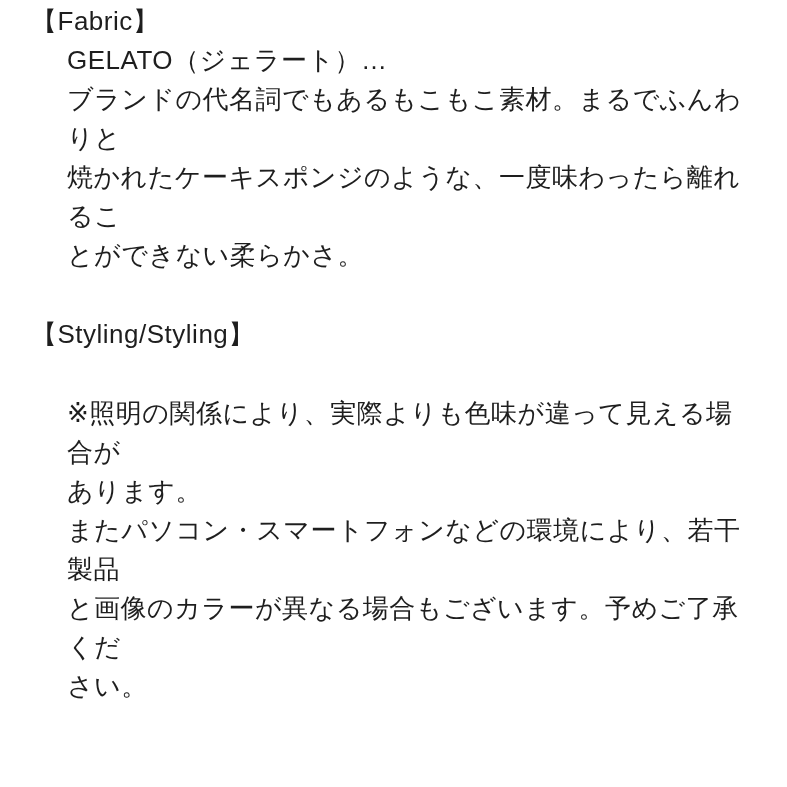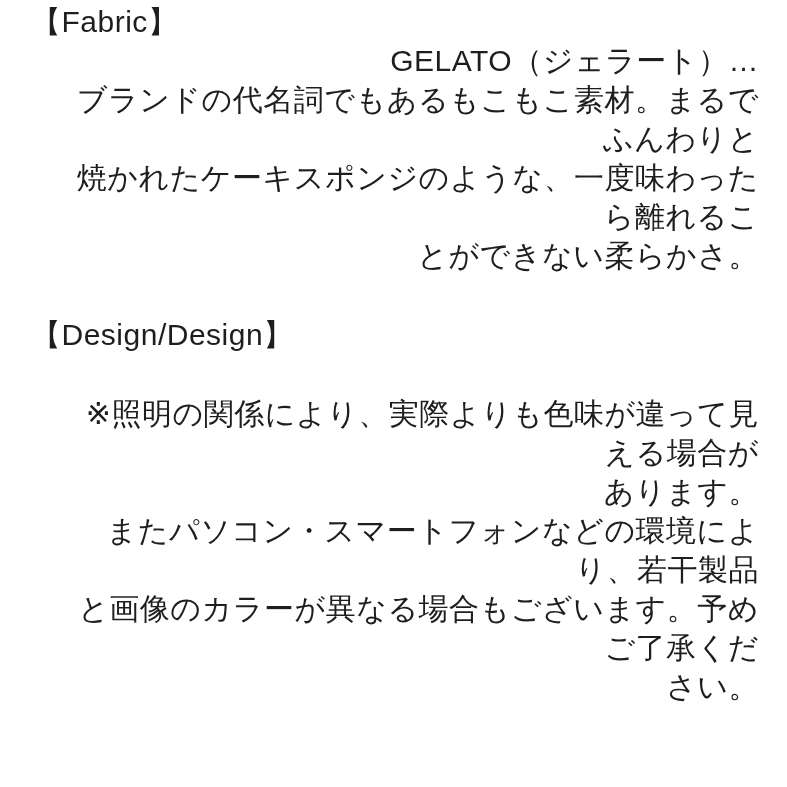--- a/index.html
+++ b/index.html
@@ -12,54 +12,54 @@
     background: #ffffff;
     overflow: hidden;
     font-family: "Liberation Sans", "DejaVu Sans", sans-serif;
   }
   .page {
     box-sizing: border-box;
     width: 787px;
     height: 787px;
     padding: 2px 28px 0 31px;
     color: #1e1e1e;
-    font-size: 30px;
+    font-size: 26px;
     line-height: 39px;
     letter-spacing: 0.5px;
   }
   .sec {
     margin: 0 0 40px 0;
   }
   .sec:last-child {
     margin-bottom: 0;
   }
   .heading {
     white-space: pre-line;
   }
   .body-text {
     white-space: pre-line;
-    text-align: right;
+    text-align: left;
     margin-left: 36px;
   }
 </style>
 </head>
 <body>
 
 <div class="page">
 
   <section class="sec">
     <div class="heading">【Fabric】</div>
     <div class="body-text">GELATO（ジェラート）…
 ブランドの代名詞でもあるもこもこ素材。まるでふんわりと
 焼かれたケーキスポンジのような、一度味わったら離れるこ
 とができない柔らかさ。</div>
   </section>
 
   <section class="sec">
-    <div class="heading">【Design/Design】</div>
+    <div class="heading">【Styling/Styling】</div>
   </section>
 
   <section class="sec">
     <div class="body-text">※照明の関係により、実際よりも色味が違って見える場合が
 あります。
 またパソコン・スマートフォンなどの環境により、若干製品
 と画像のカラーが異なる場合もございます。予めご了承くだ
 さい。</div>
   </section>
 

